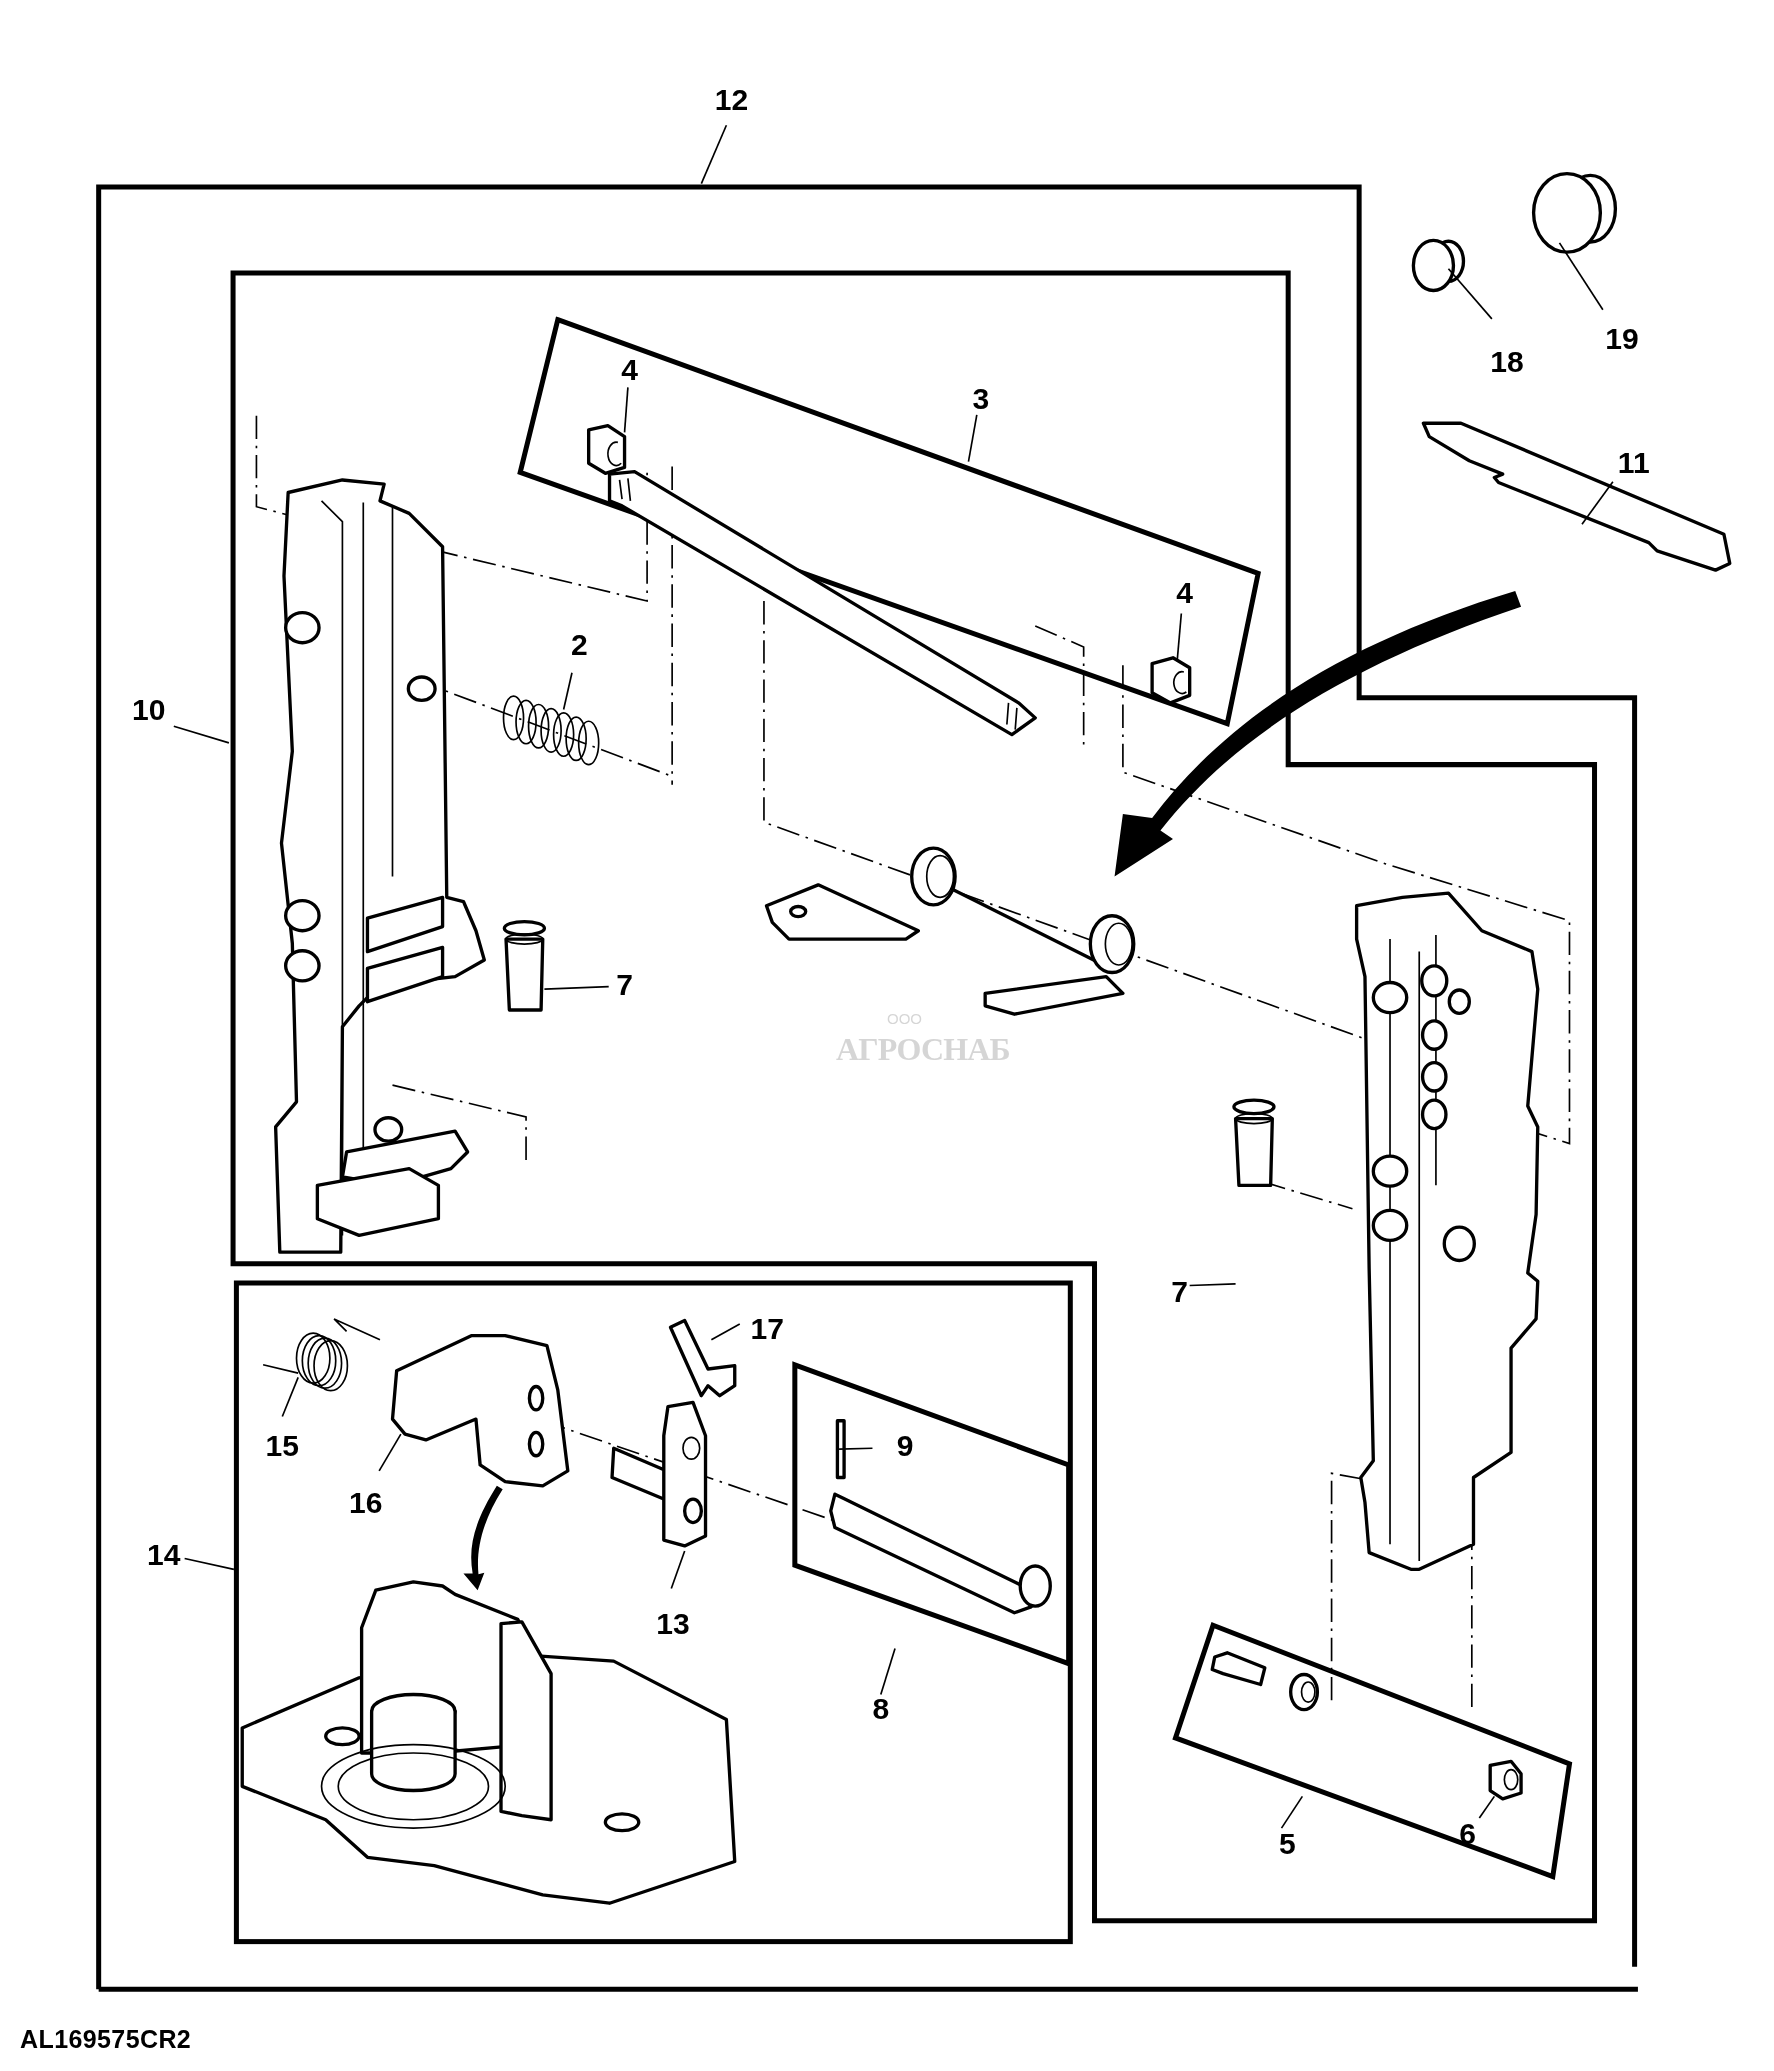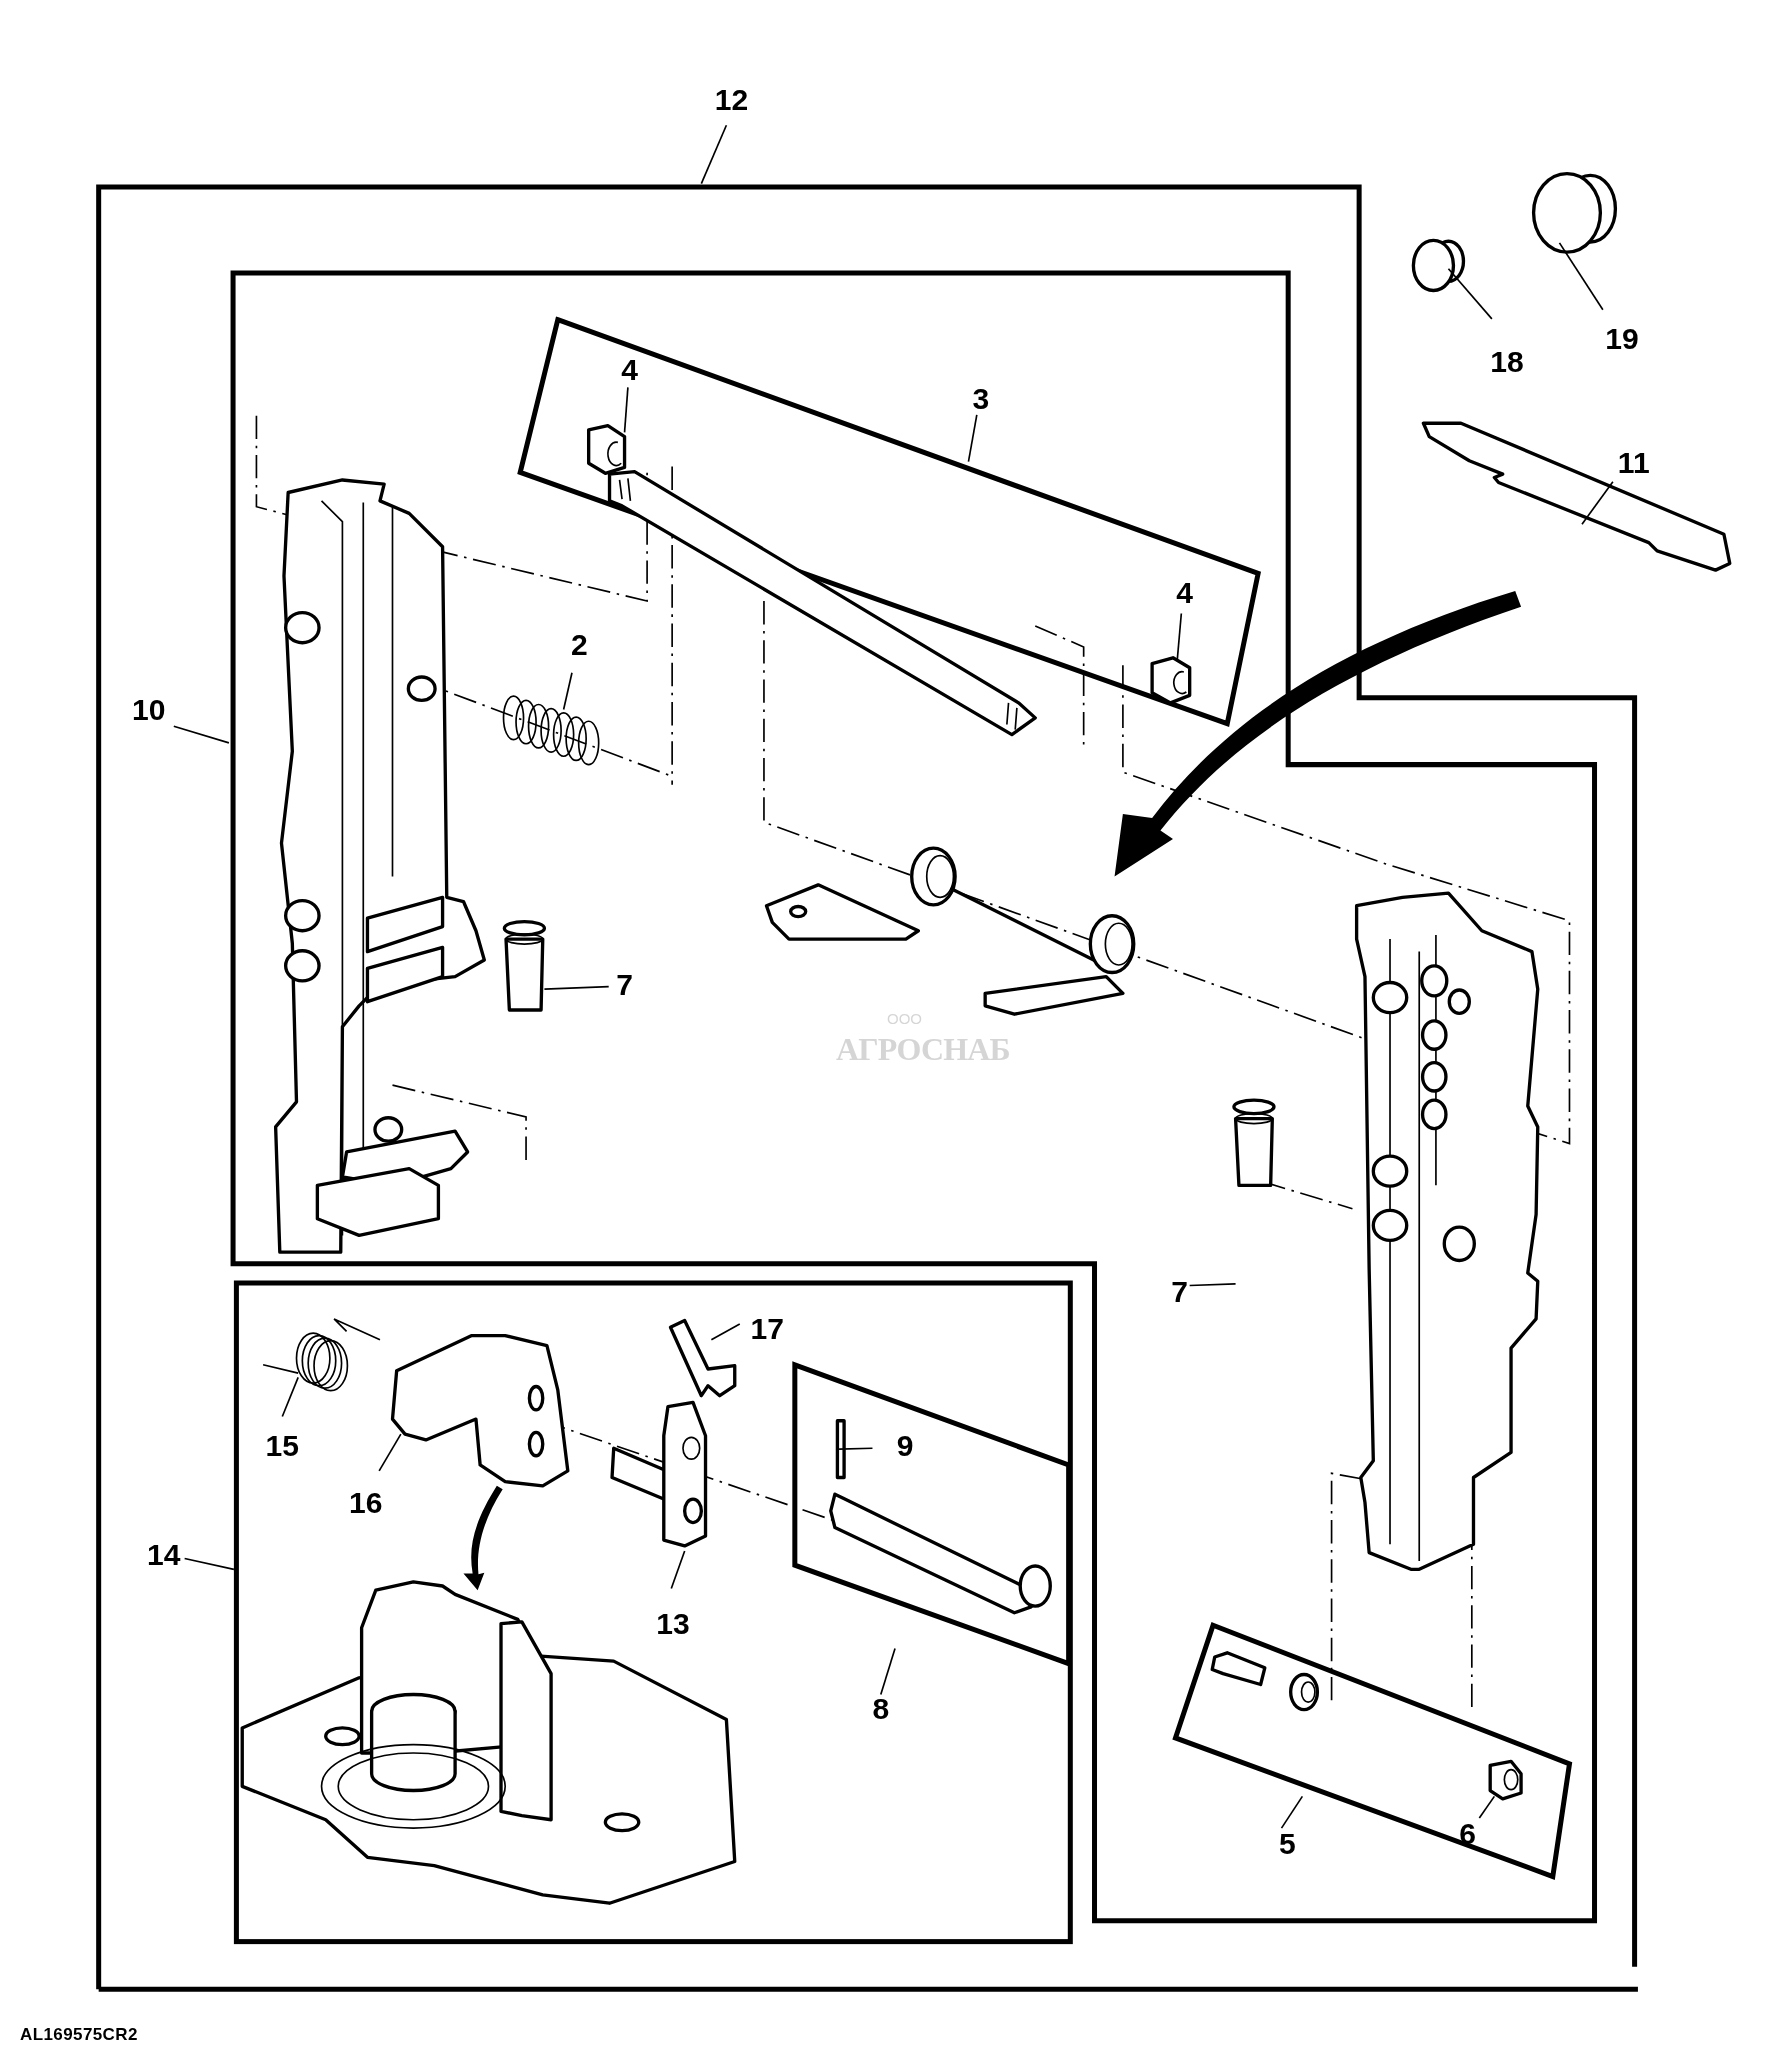--- a/index.html
+++ b/index.html
@@ -5,21 +5,21 @@
   html, body { margin: 0; padding: 0; background: #ffffff; }
   body { width: 1775px; height: 2071px; position: relative; overflow: hidden; font-family: "Liberation Sans", sans-serif; }
   #diagram { position: absolute; left: 0; top: 0; width: 1775px; height: 2071px; }
   .frame { fill: none; stroke: #000; stroke-width: 6; stroke-linejoin: miter; }
   .part { fill: #fff; stroke: #000; stroke-width: 4; stroke-linejoin: round; stroke-linecap: round; }
   .part-thin { fill: none; stroke: #000; stroke-width: 2; }
   .dash { fill: none; stroke: #000; stroke-width: 2; stroke-dasharray: 28 8 3 8; }
   .leader { stroke: #000; stroke-width: 2; fill: none; }
   .callout { font-family: "Liberation Sans", sans-serif; font-weight: bold; font-size: 36px; fill: #000; text-anchor: middle; dominant-baseline: middle; }
   .arrow { fill: #000; stroke: none; }
-  #ref-code { position: absolute; left: 20px; top: 2025px; font-family: "Liberation Sans", sans-serif; font-weight: bold; font-size: 17px; color: #000; letter-spacing: 0.4px; }
+  #ref-code { position: absolute; left: 20px; top: 2025px; font-family: "Liberation Sans", sans-serif; font-weight: bold; font-size: 25px; color: #000; letter-spacing: 0.4px; }
   #watermark { position: absolute; left: 793px; top: 985px; width: 217px; height: 100px; opacity: 0.35; }
   #watermark .wm-text { position: absolute; left: 43px; top: 46px; font-family: "Liberation Serif", serif; font-size: 32px; color: #8a8a8a; font-weight: bold; letter-spacing: -0.8px; }
   #watermark .wm-ooo { position: absolute; left: 94px; top: 25px; font-family: "Liberation Sans", sans-serif; font-size: 15px; color: #8a8a8a; }
 </style>
 </head>
 <body>
 
 <svg id="diagram" viewBox="0 0 2126 2481" xmlns="http://www.w3.org/2000/svg">
 
   <path class="frame" d="M118,2383 L118,224 L1628,224 L1628,836 L1958,836 L1958,2356"></path>

